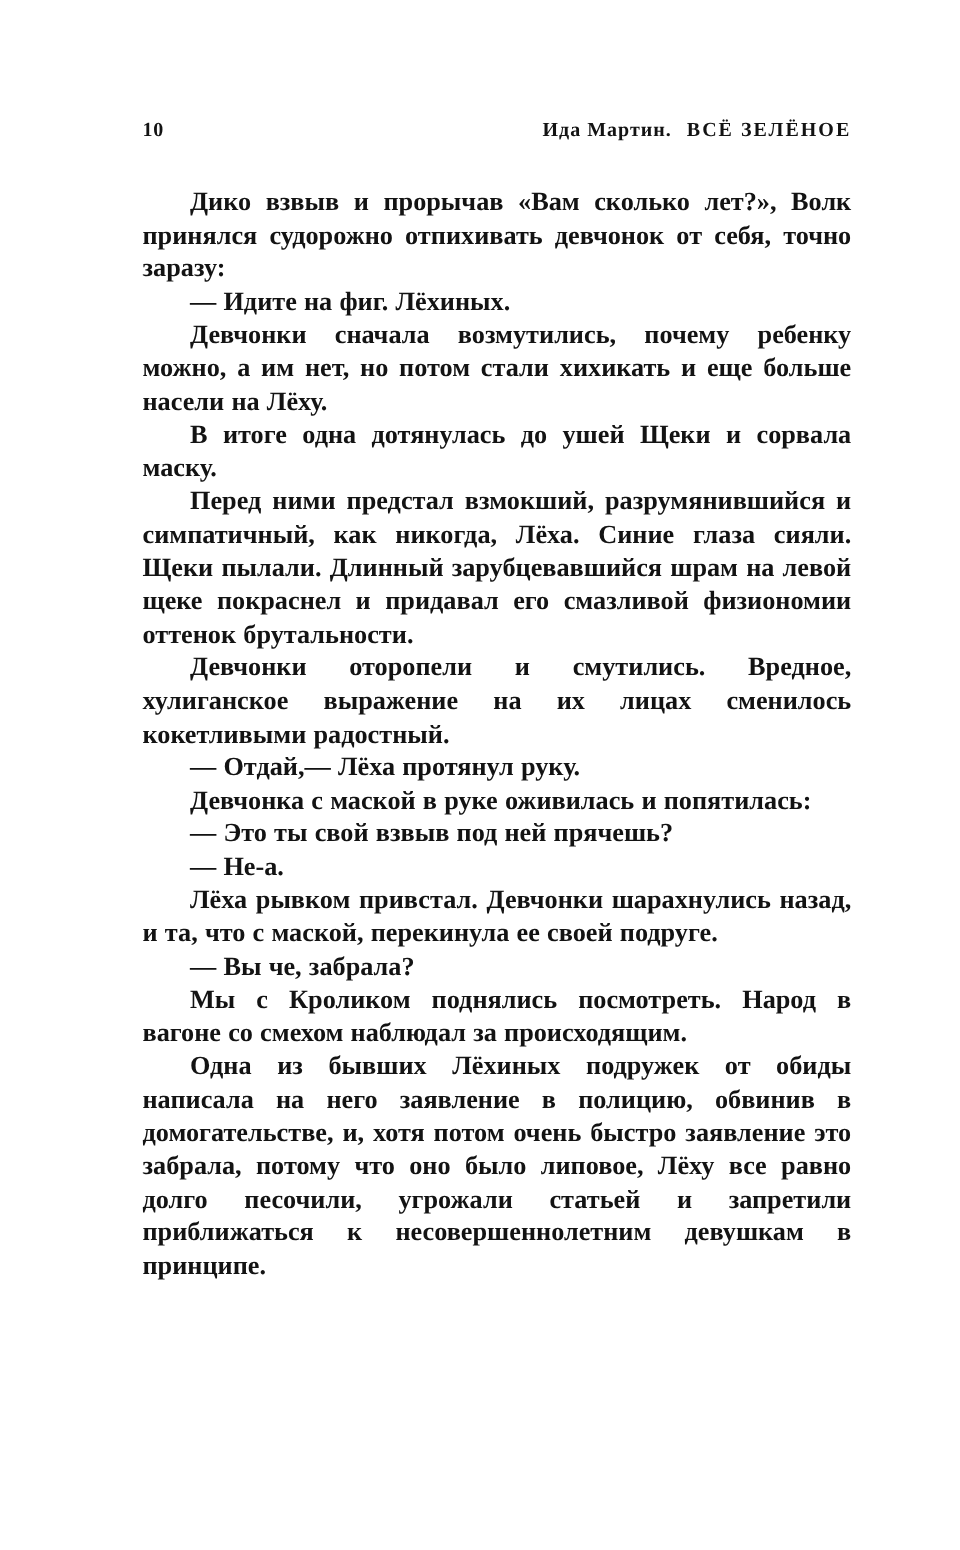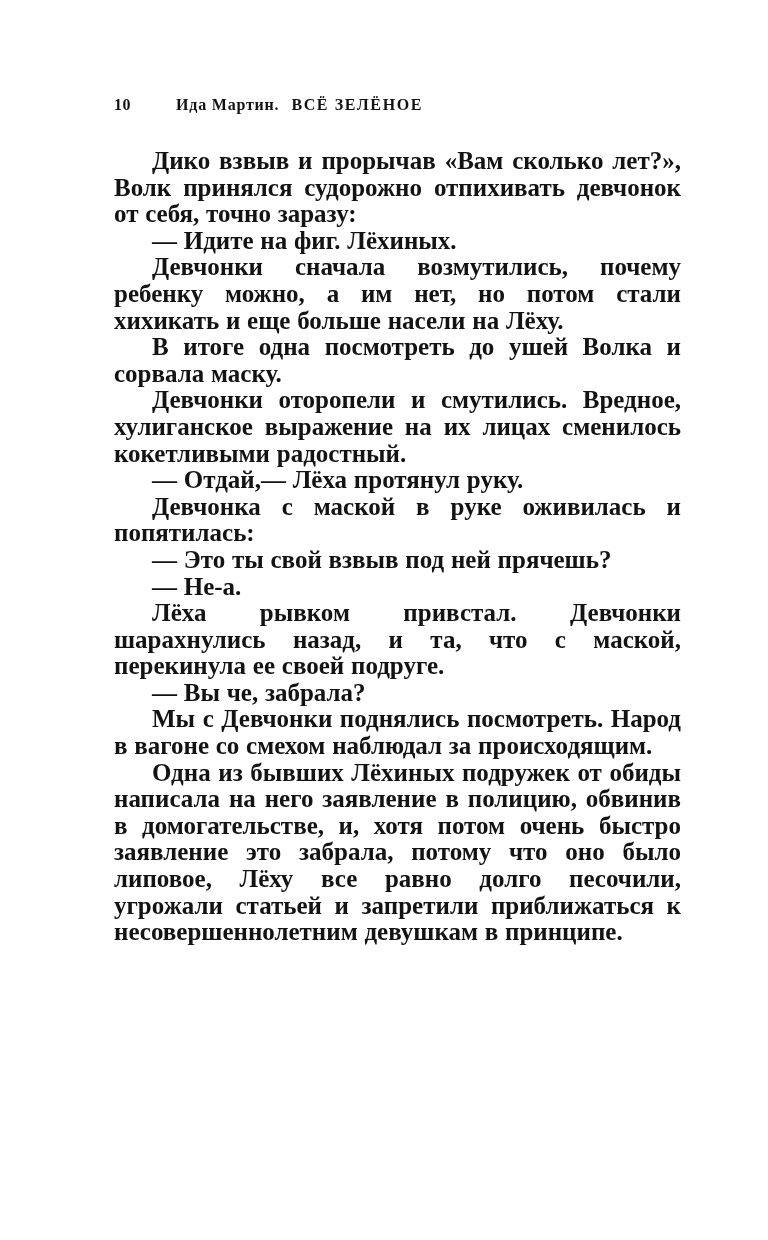--- a/index.html
+++ b/index.html
@@ -13,21 +13,21 @@
     height: 1240px;
     background: #ffffff;
     box-sizing: border-box;
     padding: 95px 87px 0 114px;
     font-family: "Liberation Serif", "DejaVu Serif", serif;
     color: #131313;
     overflow: hidden;
   }
   .running-header {
     display: flex;
-    justify-content: flex-start;
+    justify-content: space-between;
     align-items: baseline;
     font-size: 16px;
     line-height: 20px;
   }
   .page-number {
     font-weight: bold;
     letter-spacing: 0.5px;
   }
   .running-title {
     font-weight: bold;
@@ -35,21 +35,21 @@
   }
   .running-title .author {
     letter-spacing: 0.8px;
     margin-left: 45px;
   }
   .running-title .book-title {
     letter-spacing: 1.6px;
   }
   .page-body {
     margin-top: 33px;
-    font-size: 25px;
+    font-size: 21px;
     line-height: 26.6px;
     font-weight: bold;
     text-align: justify;
     word-spacing: 0.5px;
   }
   .para {
     margin: 0;
     text-indent: 38px;
   }
 </style>
@@ -64,25 +64,26 @@
       <span class="author">Ида Мартин.</span>
       <span>&nbsp;</span>
       <span class="book-title">ВСЁ ЗЕЛЁНОЕ</span>
     </span>
   </div>
 
   <div class="page-body">
     <p class="para">Дико взвыв и прорычав «Вам сколько лет?», Волк принялся судорожно отпихивать девчонок от себя, точно заразу:</p>
     <p class="para">— Идите на фиг. Лёхиных.</p>
     <p class="para">Девчонки сначала возмутились, почему ребенку можно, а им нет, но потом стали хихикать и еще больше насели на Лёху.</p>
-    <p class="para">В итоге одна посмотреть до ушей Волка и сорвала маску.</p>
+    <p class="para">В итоге одна дотянулась до ушей Щеки и сорвала маску.</p>
+    <p class="para">Перед ними предстал взмокший, разрумянившийся и симпатичный, как никогда, Лёха. Синие глаза сияли. Щеки пылали. Длинный зарубцевавшийся шрам на левой щеке покраснел и придавал его смазливой физиономии оттенок брутальности.</p>
     <p class="para">Девчонки оторопели и смутились. Вредное, хулиганское выражение на их лицах сменилось кокетливыми радостный.</p>
     <p class="para">— Отдай,— Лёха протянул руку.</p>
     <p class="para">Девчонка с маской в руке оживилась и попятилась:</p>
     <p class="para">— Это ты свой взвыв под ней прячешь?</p>
     <p class="para">— Не-а.</p>
     <p class="para">Лёха рывком привстал. Девчонки шарахнулись назад, и та, что с маской, перекинула ее своей подруге.</p>
     <p class="para">— Вы че, забрала?</p>
-    <p class="para">Мы с Девчонки поднялись посмотреть. Народ в вагоне со смехом наблюдал за происходящим.</p>
+    <p class="para">Мы с Кроликом поднялись посмотреть. Народ в вагоне со смехом наблюдал за происходящим.</p>
     <p class="para">Одна из бывших Лёхиных подружек от обиды написала на него заявление в полицию, обвинив в домогательстве, и, хотя потом очень быстро заявление это забрала, потому что оно было липовое, Лёху все равно долго песочили, угрожали статьей и запретили приближаться к несовершеннолетним девушкам в принципе.</p>
   </div>
 
 </div>
 
 </body></html>

